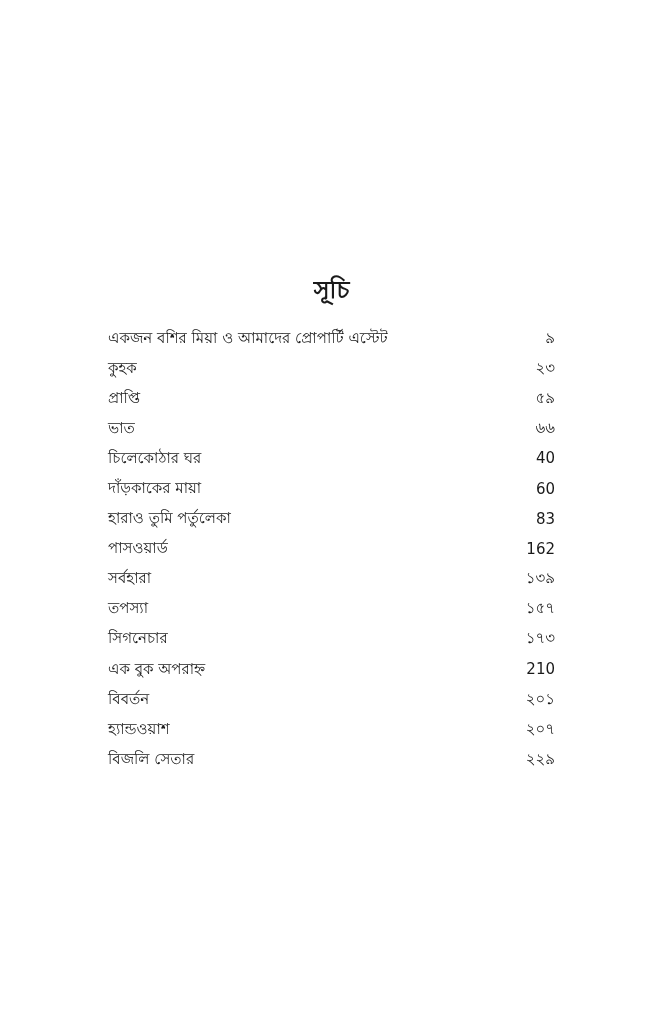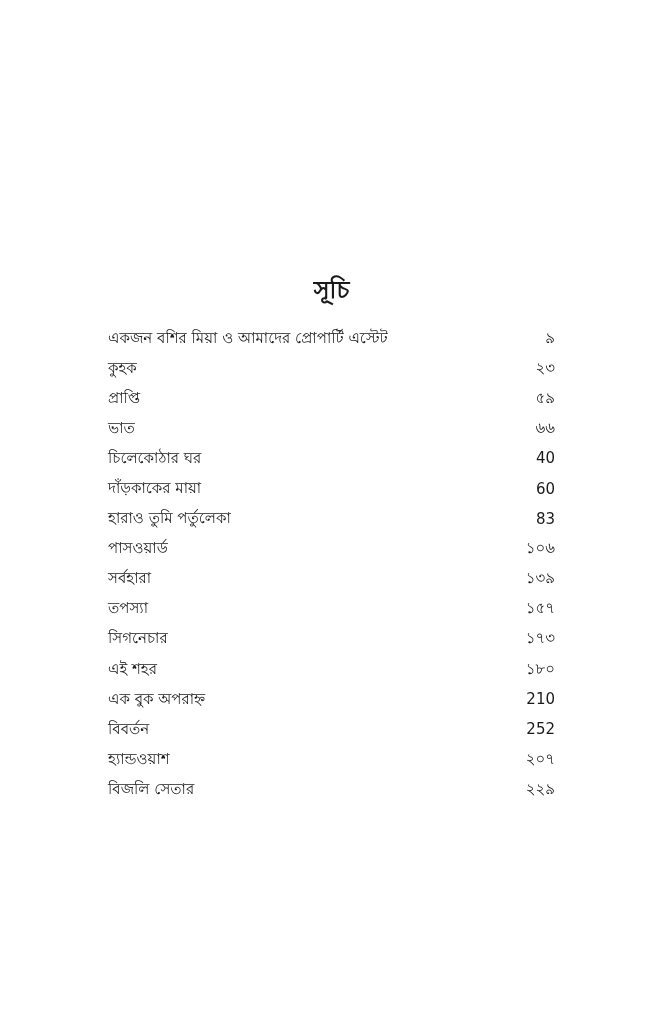--- a/index.html
+++ b/index.html
@@ -79,45 +79,41 @@
   <li class="toc-row">
       <span class="toc-title">দাঁড়কাকের মায়া</span>
       <span class="toc-page">60</span>
     </li>
   <li class="toc-row">
       <span class="toc-title">হারাও তুমি পর্তুলেকা</span>
       <span class="toc-page">83</span>
     </li>
   <li class="toc-row">
       <span class="toc-title">পাসওয়ার্ড</span>
-      <span class="toc-page">১০৬</span>
+      <span class="toc-page">162</span>
     </li>
   <li class="toc-row">
       <span class="toc-title">সর্বহারা</span>
       <span class="toc-page">১৩৯</span>
     </li>
   <li class="toc-row">
       <span class="toc-title">তপস্যা</span>
       <span class="toc-page">১৫৭</span>
     </li>
   <li class="toc-row">
       <span class="toc-title">সিগনেচার</span>
       <span class="toc-page">১৭৩</span>
     </li>
   <li class="toc-row">
-      <span class="toc-title">এই শহর</span>
-      <span class="toc-page">১৮০</span>
-    </li>
-  <li class="toc-row">
       <span class="toc-title">এক বুক অপরাহ্ন</span>
       <span class="toc-page">210</span>
     </li>
   <li class="toc-row">
       <span class="toc-title">বিবর্তন</span>
-      <span class="toc-page">252</span>
+      <span class="toc-page">২০১</span>
     </li>
   <li class="toc-row">
       <span class="toc-title">হ্যান্ডওয়াশ</span>
       <span class="toc-page">২০৭</span>
     </li>
   <li class="toc-row">
       <span class="toc-title">বিজলি সেতার</span>
       <span class="toc-page">২২৯</span>
     </li>
 </ul>

